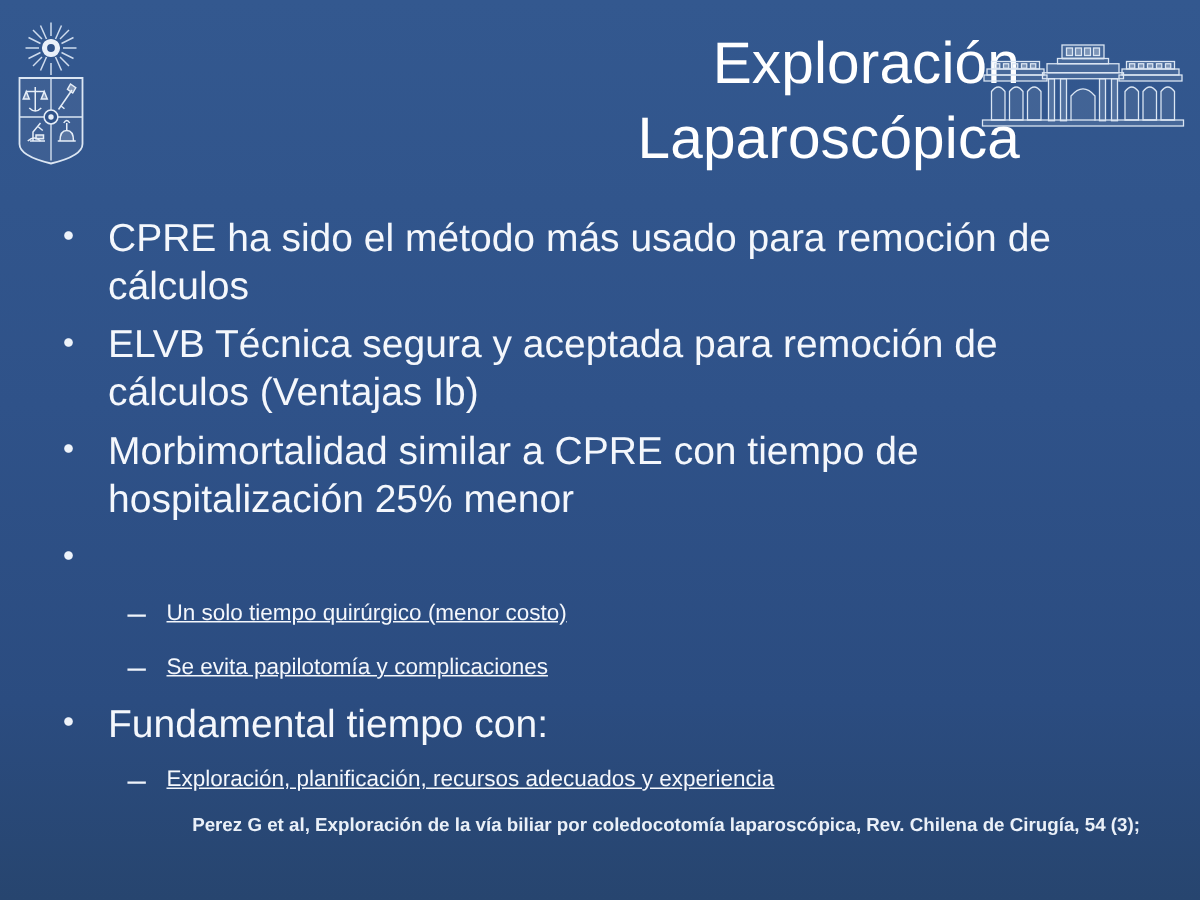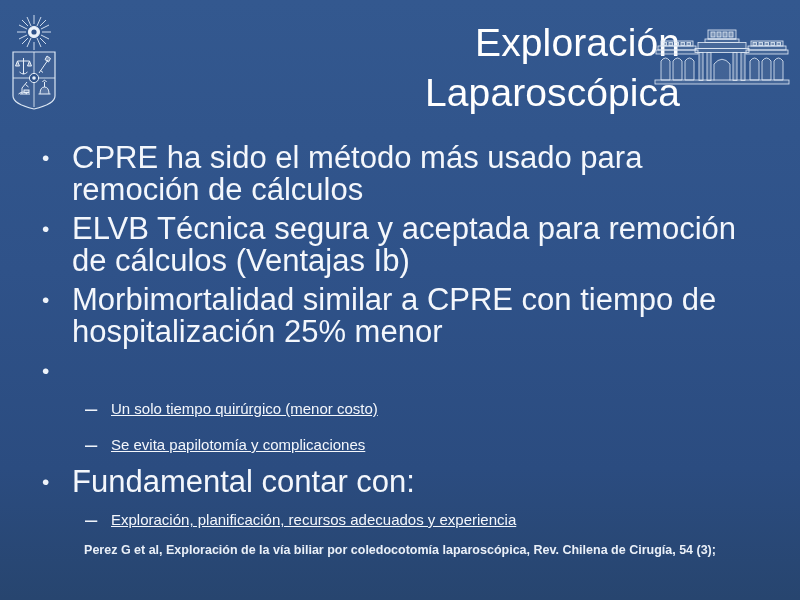--- a/index.html
+++ b/index.html
@@ -97,38 +97,38 @@
     margin-left: 85px;
     font-size: 22px;
     line-height: 30px;
   }
 
   .btext {
     flex: 1 1 auto;
     color: #f4f7fc;
   }
   .lvl1 .btext {
-    font-size: 31px;
+    font-size: 26px;
     line-height: 32px;
     max-width: 690px;
   }
   .lvl2 .btext {
     font-size: 15px;
     line-height: 30px;
     max-width: 610px;
     text-decoration: underline;
   }
 
   
   #footnote {
     position: absolute;
     left: 40px;
     top: 541px;
     width: 720px;
-    text-align: center;
+    text-align: right;
     font-size: 12.5px;
     font-weight: bold;
     line-height: 18px;
     color: #eaf0f8;
   }
 </style>
 </head>
 <body>
 
 <div id="slide">
@@ -278,21 +278,21 @@
       <div class="bullet-row lvl2">
         <span class="marker">–</span>
         <span class="btext">Un solo tiempo quirúrgico (menor costo)</span>
       </div>
       <div class="bullet-row lvl2">
         <span class="marker">–</span>
         <span class="btext">Se evita papilotomía y complicaciones</span>
       </div>
       <div class="bullet-row lvl1">
         <span class="marker">•</span>
-        <span class="btext">Fundamental contar con:</span>
+        <span class="btext">Fundamental tiempo con:</span>
       </div>
       <div class="bullet-row lvl2">
         <span class="marker">–</span>
         <span class="btext">Exploración, planificación, recursos adecuados y experiencia</span>
       </div>
     </div>
 
   <div id="footnote">
     <div>Perez G et al, Exploración de la vía biliar por coledocotomía laparoscópica, Rev. Chilena de Cirugía, 54 (3);</div>
   </div>

